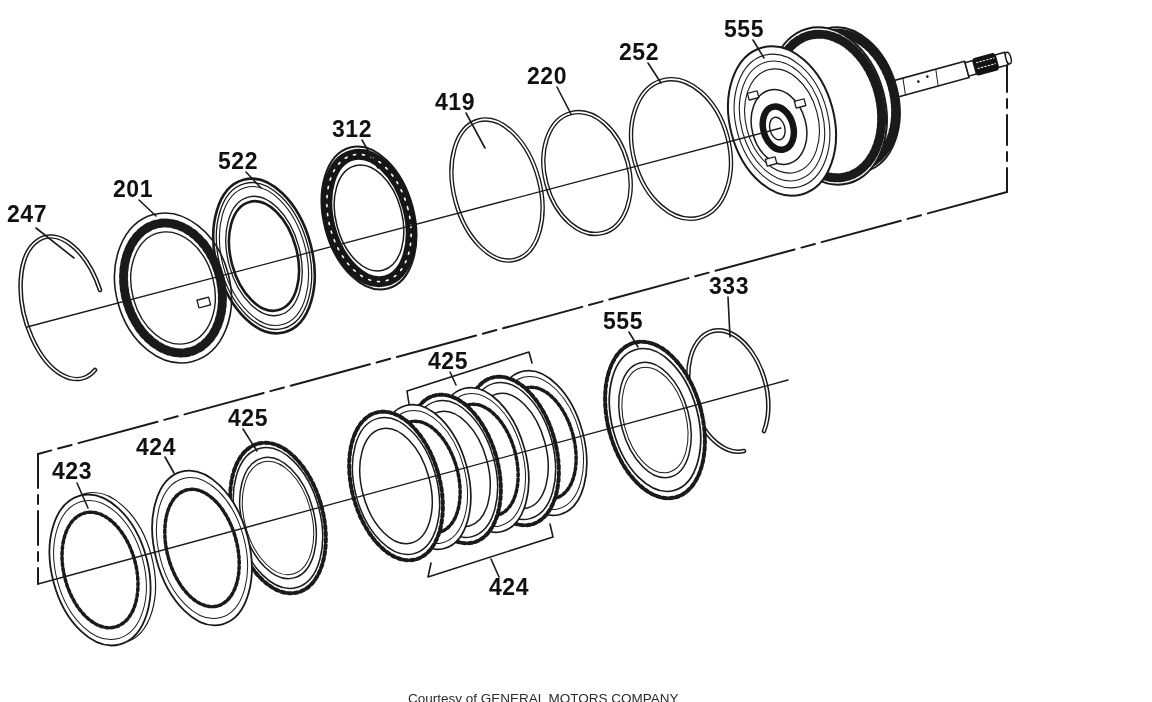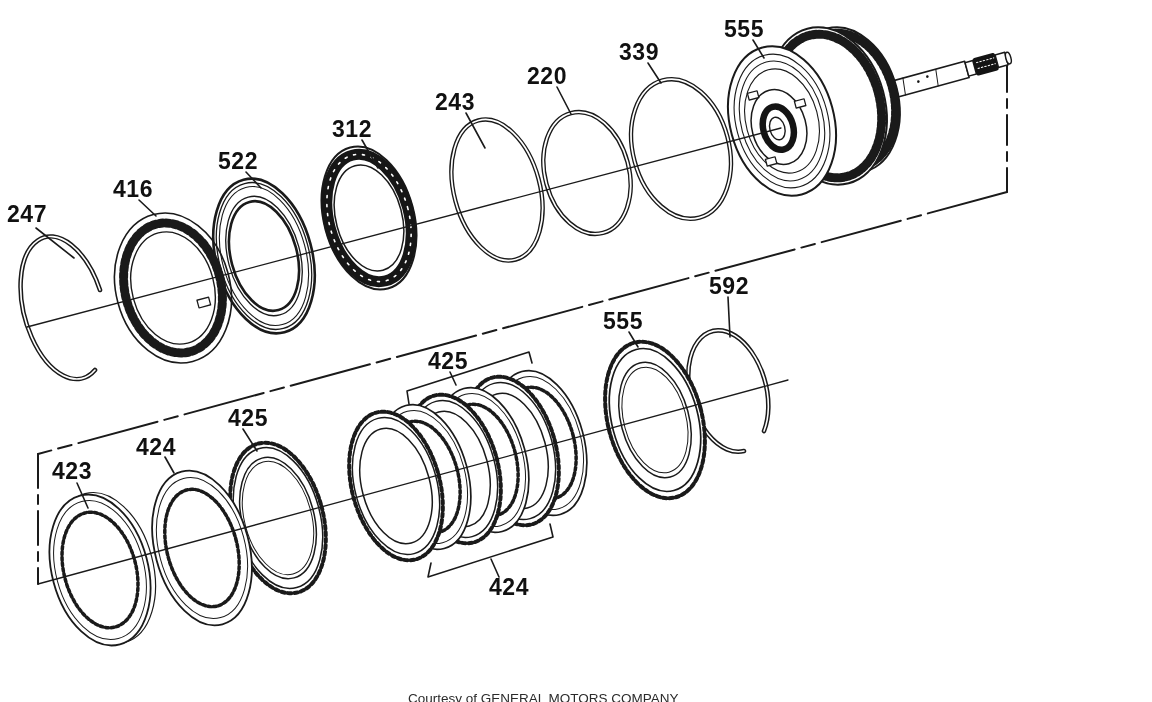--- a/index.html
+++ b/index.html
@@ -205,30 +205,30 @@
     <path d="M 165 457 L 174 473"></path>
     <path d="M 243 429 L 257 451"></path>
     <path d="M 450 372 L 456 385"></path>
     <path d="M 499 577 L 491 559"></path>
     <path d="M 629 332 L 638 347"></path>
     <path d="M 728 297 L 730 337"></path>
   </g>
 </svg>
 
   <div class="callout" style="left:27px;top:214px">247</div>
-  <div class="callout" style="left:133px;top:189px">416</div>
+  <div class="callout" style="left:133px;top:189px">201</div>
   <div class="callout" style="left:238px;top:161px">522</div>
   <div class="callout" style="left:352px;top:129px">312</div>
-  <div class="callout" style="left:455px;top:102px">243</div>
+  <div class="callout" style="left:455px;top:102px">419</div>
   <div class="callout" style="left:547px;top:76px">220</div>
-  <div class="callout" style="left:639px;top:52px">339</div>
+  <div class="callout" style="left:639px;top:52px">252</div>
   <div class="callout" style="left:744px;top:29px">555</div>
   <div class="callout" style="left:72px;top:471px">423</div>
   <div class="callout" style="left:156px;top:447px">424</div>
   <div class="callout" style="left:248px;top:418px">425</div>
   <div class="callout" style="left:448px;top:361px">425</div>
   <div class="callout" style="left:509px;top:587px">424</div>
   <div class="callout" style="left:623px;top:321px">555</div>
-  <div class="callout" style="left:729px;top:286px">592</div>
+  <div class="callout" style="left:729px;top:286px">333</div>
 
   <div class="caption">Courtesy of GENERAL MOTORS COMPANY</div>
 
 </div>
 
 </body></html>

